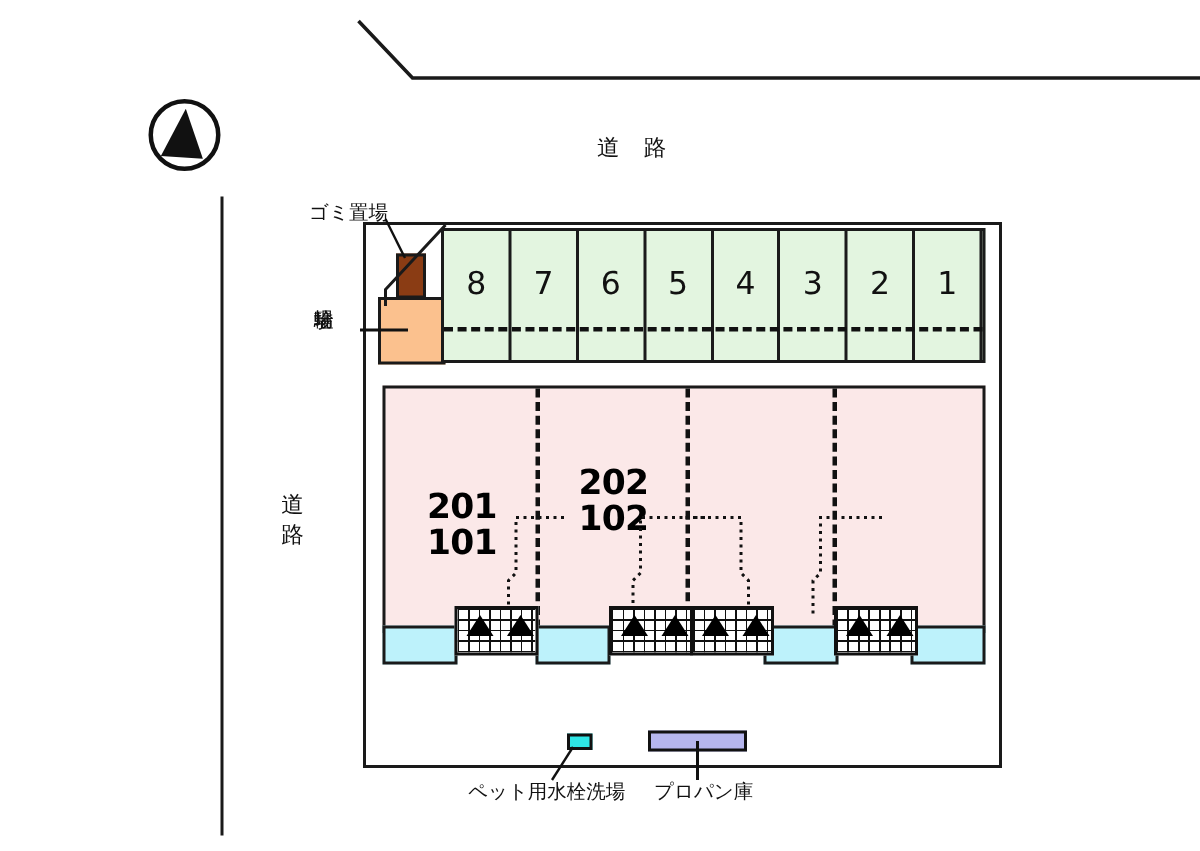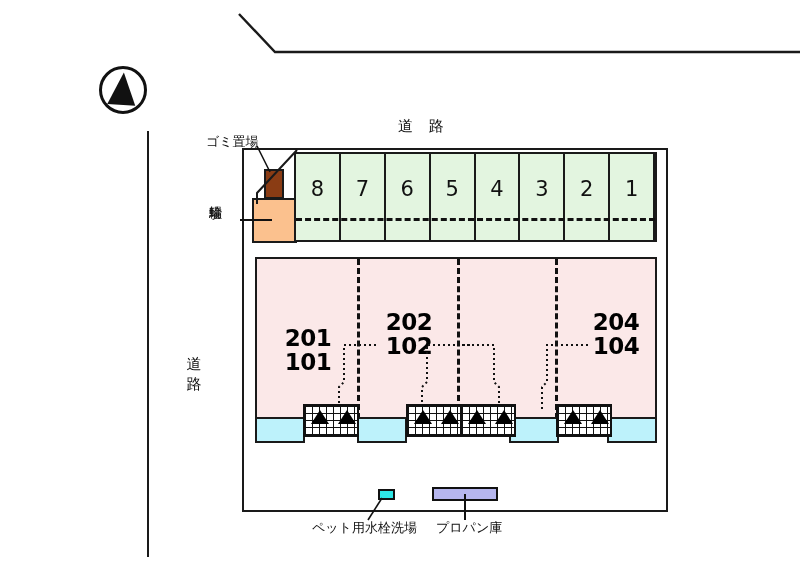--- a/index.html
+++ b/index.html
@@ -167,22 +167,21 @@
     writing-mode:vertical-rl;
     white-space:nowrap;
     line-height:1.18;
   }
   .road-label{
     position:absolute;
     color:#111;
     font-size:15px;
     letter-spacing:6px;
     white-space:nowrap;
-    font-family:Liberation Serif, serif;
-    margin-top:28px;
+    font-family:Liberation Sans, sans-serif;
   }
   .road-label.vert{
     writing-mode:vertical-rl;
     letter-spacing:8px;
     font-size:15px;
   }
 
   
   .leader{position:absolute;background:#111;}
 </style>
@@ -263,24 +262,20 @@
   </div>
 
   <div class="unit-label" style="left:273px;top:310px;width:70px;margin-top:16px;">
     <div>201</div>
     <div>101</div>
   </div>
   <div class="unit-label" style="left:374px;top:310px;width:70px;">
     <div>202</div>
     <div>102</div>
   </div>
-  <div class="unit-label" style="left:581px;top:310px;width:70px;">
-    <div>204</div>
-    <div>104</div>
-  </div>
 
   <svg class="abs" style="left:330px;top:340px;width:50px;height:75px;">
     <polyline points="46,5 14,5 14,42 9,47 9,72" fill="none" stroke="#111" stroke-width="2" stroke-dasharray="2,3"></polyline>
   </svg>
   <svg class="abs" style="left:415px;top:340px;width:60px;height:75px;">
     <polyline points="55,5 12,5 12,42 7,47 7,72" fill="none" stroke="#111" stroke-width="2" stroke-dasharray="2,3"></polyline>
   </svg>
   <svg class="abs" style="left:452px;top:340px;width:55px;height:75px;">
     <polyline points="5,5 42,5 42,42 47,47 47,72" fill="none" stroke="#111" stroke-width="2" stroke-dasharray="2,3"></polyline>
   </svg>

